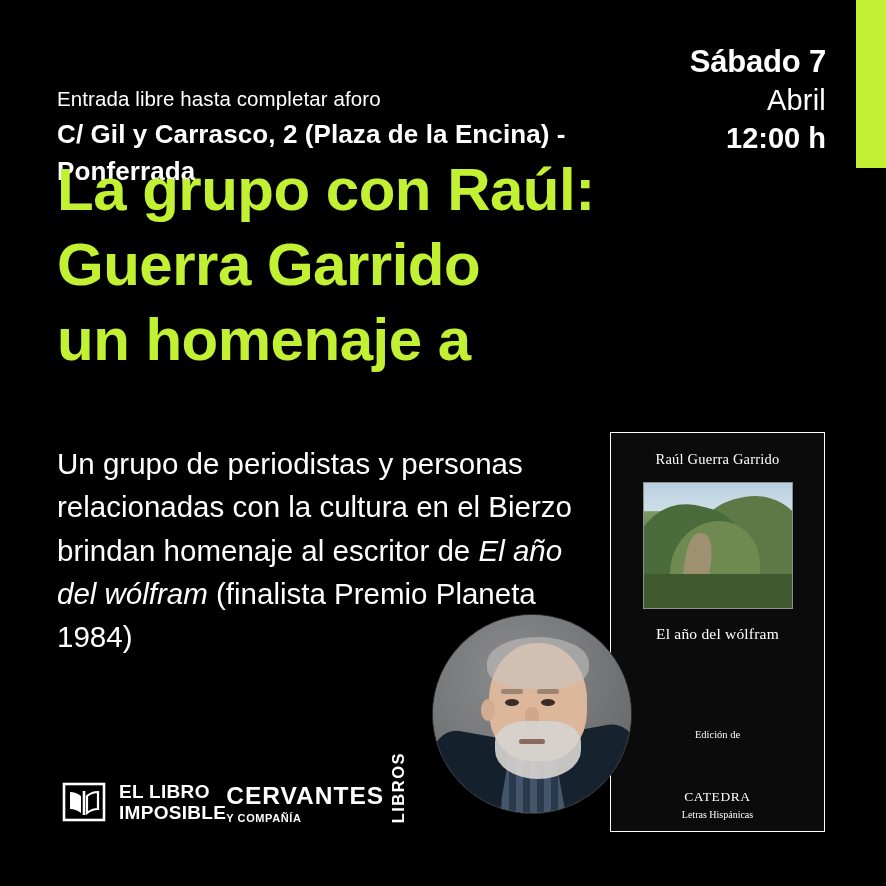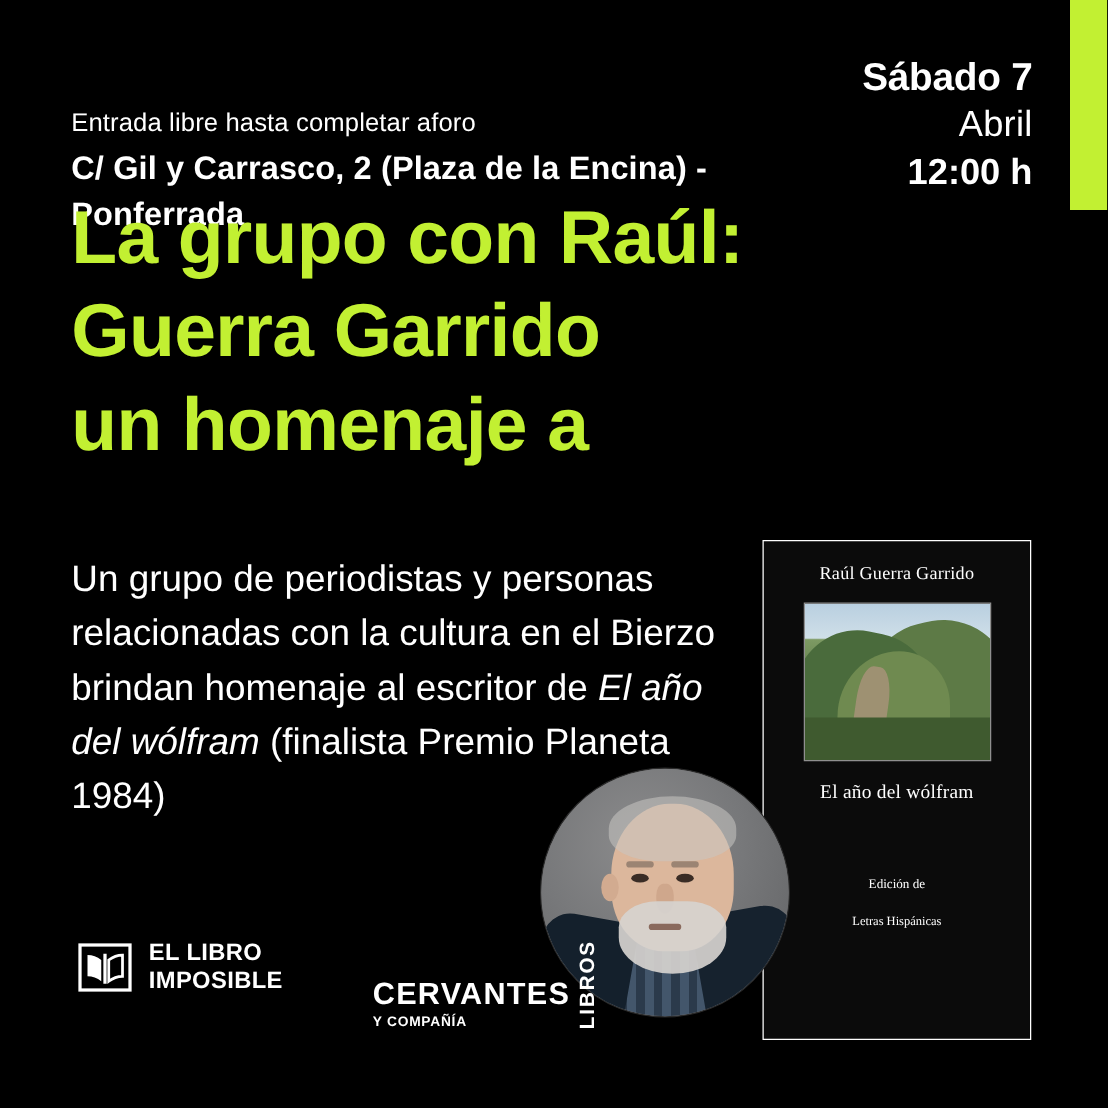--- a/index.html
+++ b/index.html
@@ -181,36 +181,36 @@
     width: 100%;
     height: 34px;
     background: #3f5a2f;
   }
   .book-title {
     margin-top: 16px;
     font-size: 15.5px;
     letter-spacing: 0.2px;
   }
   .book-edition {
-    margin-top: 57px;
+    margin-top: 84px;
     font-size: 10.5px;
     line-height: 1.55;
   }
   .book-editor {
     font-size: 12.5px;
     margin-top: 1px;
   }
   .book-publisher {
     margin-top: 46px;
     font-size: 13.5px;
     letter-spacing: 0.6px;
   }
   .book-collection {
     font-size: 10px;
-    margin-top: 16px;
+    margin-top: 4px;
   }
 
   
   .portrait {
     position: absolute;
     left: 432px;
     top: 614px;
     width: 198px;
     height: 198px;
     border-radius: 50%;
@@ -338,22 +338,21 @@
     background: #d2ab90;
     border-radius: 50%;
   }
 
   
   .logos {
     position: absolute;
     left: 62px;
     bottom: 62px;
     display: flex;
-    align-items: flex-start;
-    gap: 72px;
+    align-items: flex-end;
   }
   .logo-libro {
     display: flex;
     align-items: center;
     gap: 13px;
   }
   .logo-libro-mark {
     width: 44px;
     height: 44px;
     position: relative;
@@ -421,20 +420,21 @@
     <div class="book-author">Raúl Guerra Garrido</div>
     <div class="book-image">
       <div class="mountain-b"></div>
       <div class="mountain-a"></div>
       <div class="mountain-c"></div>
       <div class="scree"></div>
       <div class="valley"></div>
     </div>
     <div class="book-title">El año del wólfram</div>
     <div class="book-edition">Edición de</div>
+    <div class="book-publisher">CATEDRA</div>
     <div class="book-collection">Letras Hispánicas</div>
   </div>
 
   <div class="portrait">
     <div class="p-bg"></div>
     <div class="p-shirt"></div>
     <div class="p-jacket-l"></div>
     <div class="p-jacket-r"></div>
     <div class="p-neck"></div>
     <div class="p-head"></div>

